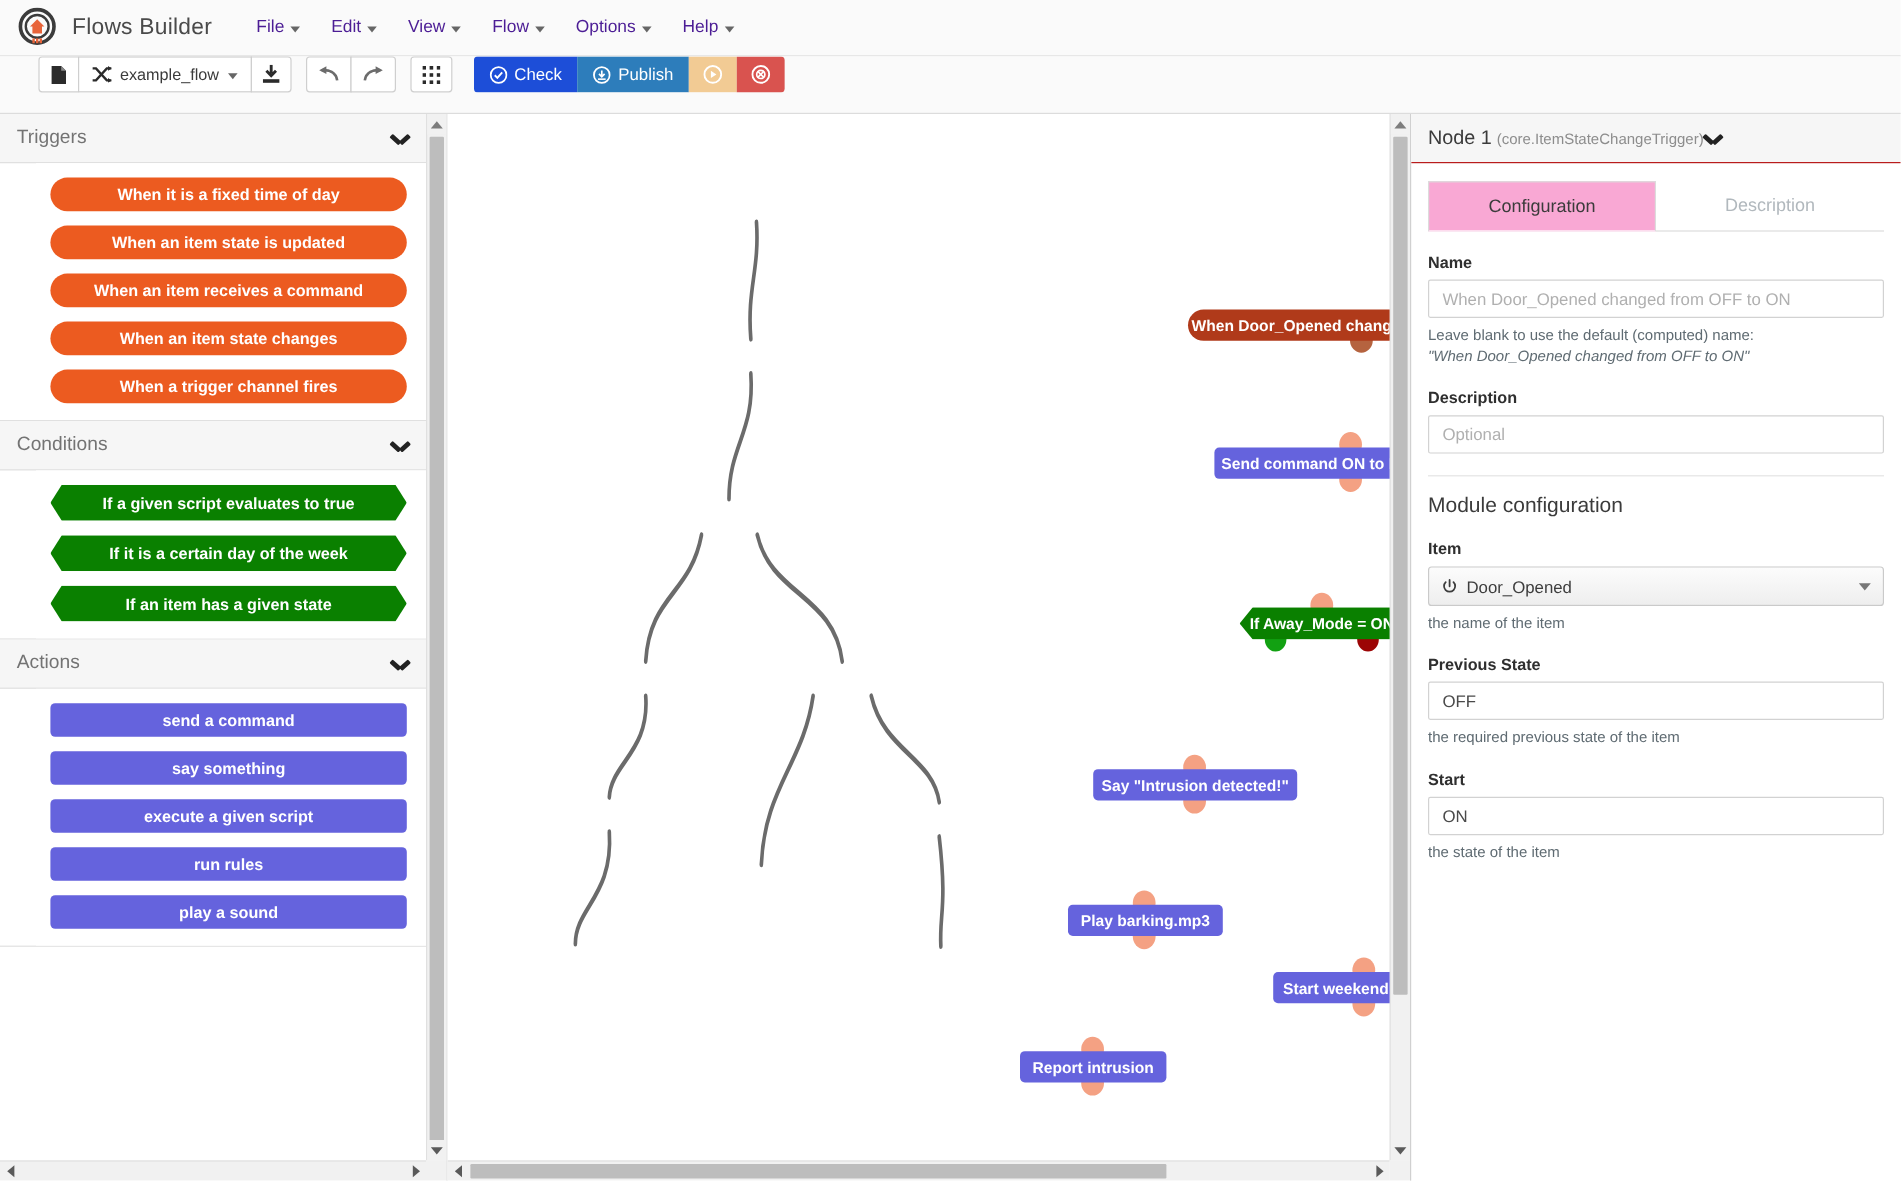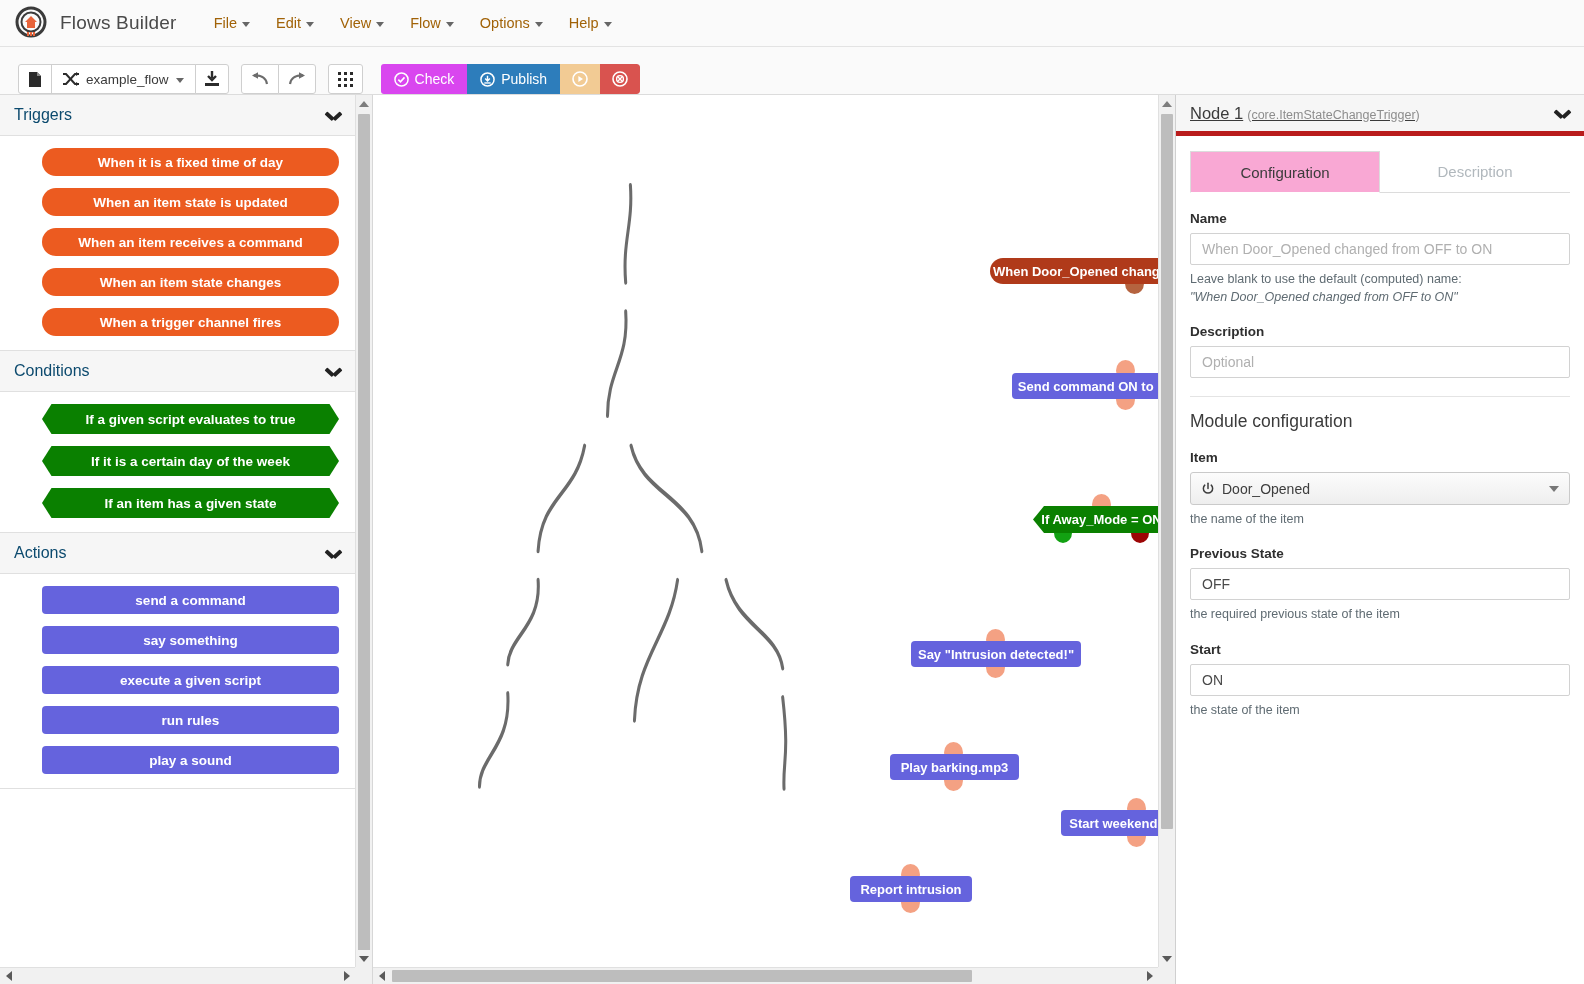--- a/index.html
+++ b/index.html
@@ -20,66 +20,66 @@
     border-bottom: 1px solid #e3e3e3;
     display: flex; align-items: center;
     padding-left: 14px;
   }
   .logo { width: 34px; height: 34px; position: relative; flex: 0 0 auto; margin-right: 12px;}
   .app-title {
     font-size: 19px; color: #4a4a4a; letter-spacing: .2px;
     margin-right: 28px; white-space: nowrap;
   }
   .menu-item {
-    font-size: 14.5px; color: #a16207; padding: 4px 9px; margin-right: 8px;
+    font-size: 14.5px; color: #4c1d95; padding: 4px 9px; margin-right: 8px;
     cursor: default; white-space: nowrap; display: flex; align-items: center; gap: 5px;
   }
   .caret { width:0;height:0;border-left:4px solid transparent;border-right:4px solid transparent;border-top:5px solid #666; display:inline-block; position: relative; top:1px;}
 
   
   .toolbar {
     height: 48px; min-height: 48px;
     background: #fafafa;
     border-bottom: 1px solid #dcdcdc;
-    display: flex; align-items: flex-end; padding-left: 18px; gap: 0;
+    display: flex; align-items: flex-start; padding-left: 32px; gap: 0;
   }
   .tb-group { display: flex; align-items: center; margin-right: 12px; }
   .tb-btn {
     height: 30px; background: #fff; border: 1px solid #cfcfcf;
     display: flex; align-items: center; justify-content: center;
     padding: 0 9px; font-size: 13.5px; color: #3b3b3b; cursor: pointer;
     margin-left: -1px; white-space: nowrap;
   }
   .tb-group .tb-btn:first-child { margin-left: 0; border-radius: 3px 0 0 3px; }
   .tb-group .tb-btn:last-child { border-radius: 0 3px 3px 0; }
   .tb-group .tb-btn:only-child { border-radius: 3px; }
   .tb-flowname { gap: 7px; padding: 0 11px; }
   .tb-action { height: 30px; border: none; display:flex; align-items:center; justify-content:center;
     padding: 0 13px; color:#fff; font-size:14px; gap:6px; cursor:pointer; white-space: nowrap;}
-  .tb-check { background: #d946ef; }
+  .tb-check { background: #1d4ed8; }
   .tb-publish { background: #2d7dbb; }
   .tb-run { background: #f2cb94; padding: 0 12px; }
   .tb-stop { background: #d9534f; padding: 0 12px; border-radius: 0 3px 3px 0;}
   .tb-actions-wrap { display:flex; border-radius: 3px; overflow:hidden; margin-left: 6px;}
 
   
   .body-row { flex: 1 1 auto; display: flex; min-height: 0; position: relative; }
 
   
   .sidebar {
     width: 373px; min-width: 373px; background: #fff;
     border-right: 1px solid #d7d7d7;
     position: relative; overflow: hidden;
   }
   .sb-scroll { position:absolute; inset: 0 17px 17px 0; overflow: hidden; }
   .panel { border-bottom: 1px solid #e0e0e0; }
   .panel-head {
     height: 41px; background: #f6f6f6; border-bottom: 1px solid #e0e0e0;
     display: flex; align-items: center; justify-content: space-between;
-    padding: 0 14px; font-size: 16px; color: #0c4a6e;
+    padding: 0 14px; font-size: 16px; color: #737373;
   }
   .chev {
     width: 15px; height: 9px; position: relative; flex: 0 0 auto;
   }
   .chev::before, .chev::after {
     content:""; position:absolute; top: 0; width: 10px; height: 3.5px; background:#222; border-radius:1px;
   }
   .chev::before { left: 0; transform: rotate(42deg); transform-origin: left center; }
   .chev::after  { right: 0; transform: rotate(-42deg); transform-origin: right center; }
   .panel-body { padding: 12px 16px 14px 12px; display: flex; flex-direction: column; gap: 12px; background:#fff;margin-left:30px;}
@@ -150,22 +150,22 @@
   .port-false{background: #9c0505; width:18px; height:20px;}
   svg.links { position:absolute; inset:0; width:100%; height:100%; z-index:1; pointer-events:none; }
 
   
   .rightpanel {
     width: 409px; min-width: 409px; background: #fff;
     border-left: 1px solid #d0d0d0; position: relative; overflow: hidden;
     display:flex; flex-direction: column;
   }
   .rp-head {
-    height: 41px; min-height:41px; background: #f6f6f6; border-bottom: 5px solid #b91c1c;
-    display:flex; align-items:center; justify-content: space-between; padding: 0 14px; text-decoration: underline;
+    height: 41px; min-height:41px; background: #f6f6f6; border-bottom: 1px solid #b91c1c;
+    display:flex; align-items:center; padding: 0 14px;
   }
   .rp-title { font-size: 16.5px; color: #3b3b3b; }
   .rp-title .sub { font-size: 12.5px; color: #8d8d8d; margin-left: 4px; }
   .rp-inner { flex:1 1 auto; overflow: hidden; padding: 14px 14px 0 14px; }
   .tabs { display: flex; border-bottom: 1px solid #dcdcdc; }
   .tab {
     flex: 1 1 0; text-align: center; padding: 12px 0 11px; font-size: 15px;
     cursor: pointer; border: 1px solid transparent; border-bottom: none;
   }
   .tab.active { color: #3b3b3b; background: #f9a8d4; border-color: #dcdcdc; position: relative; top: 1px;

